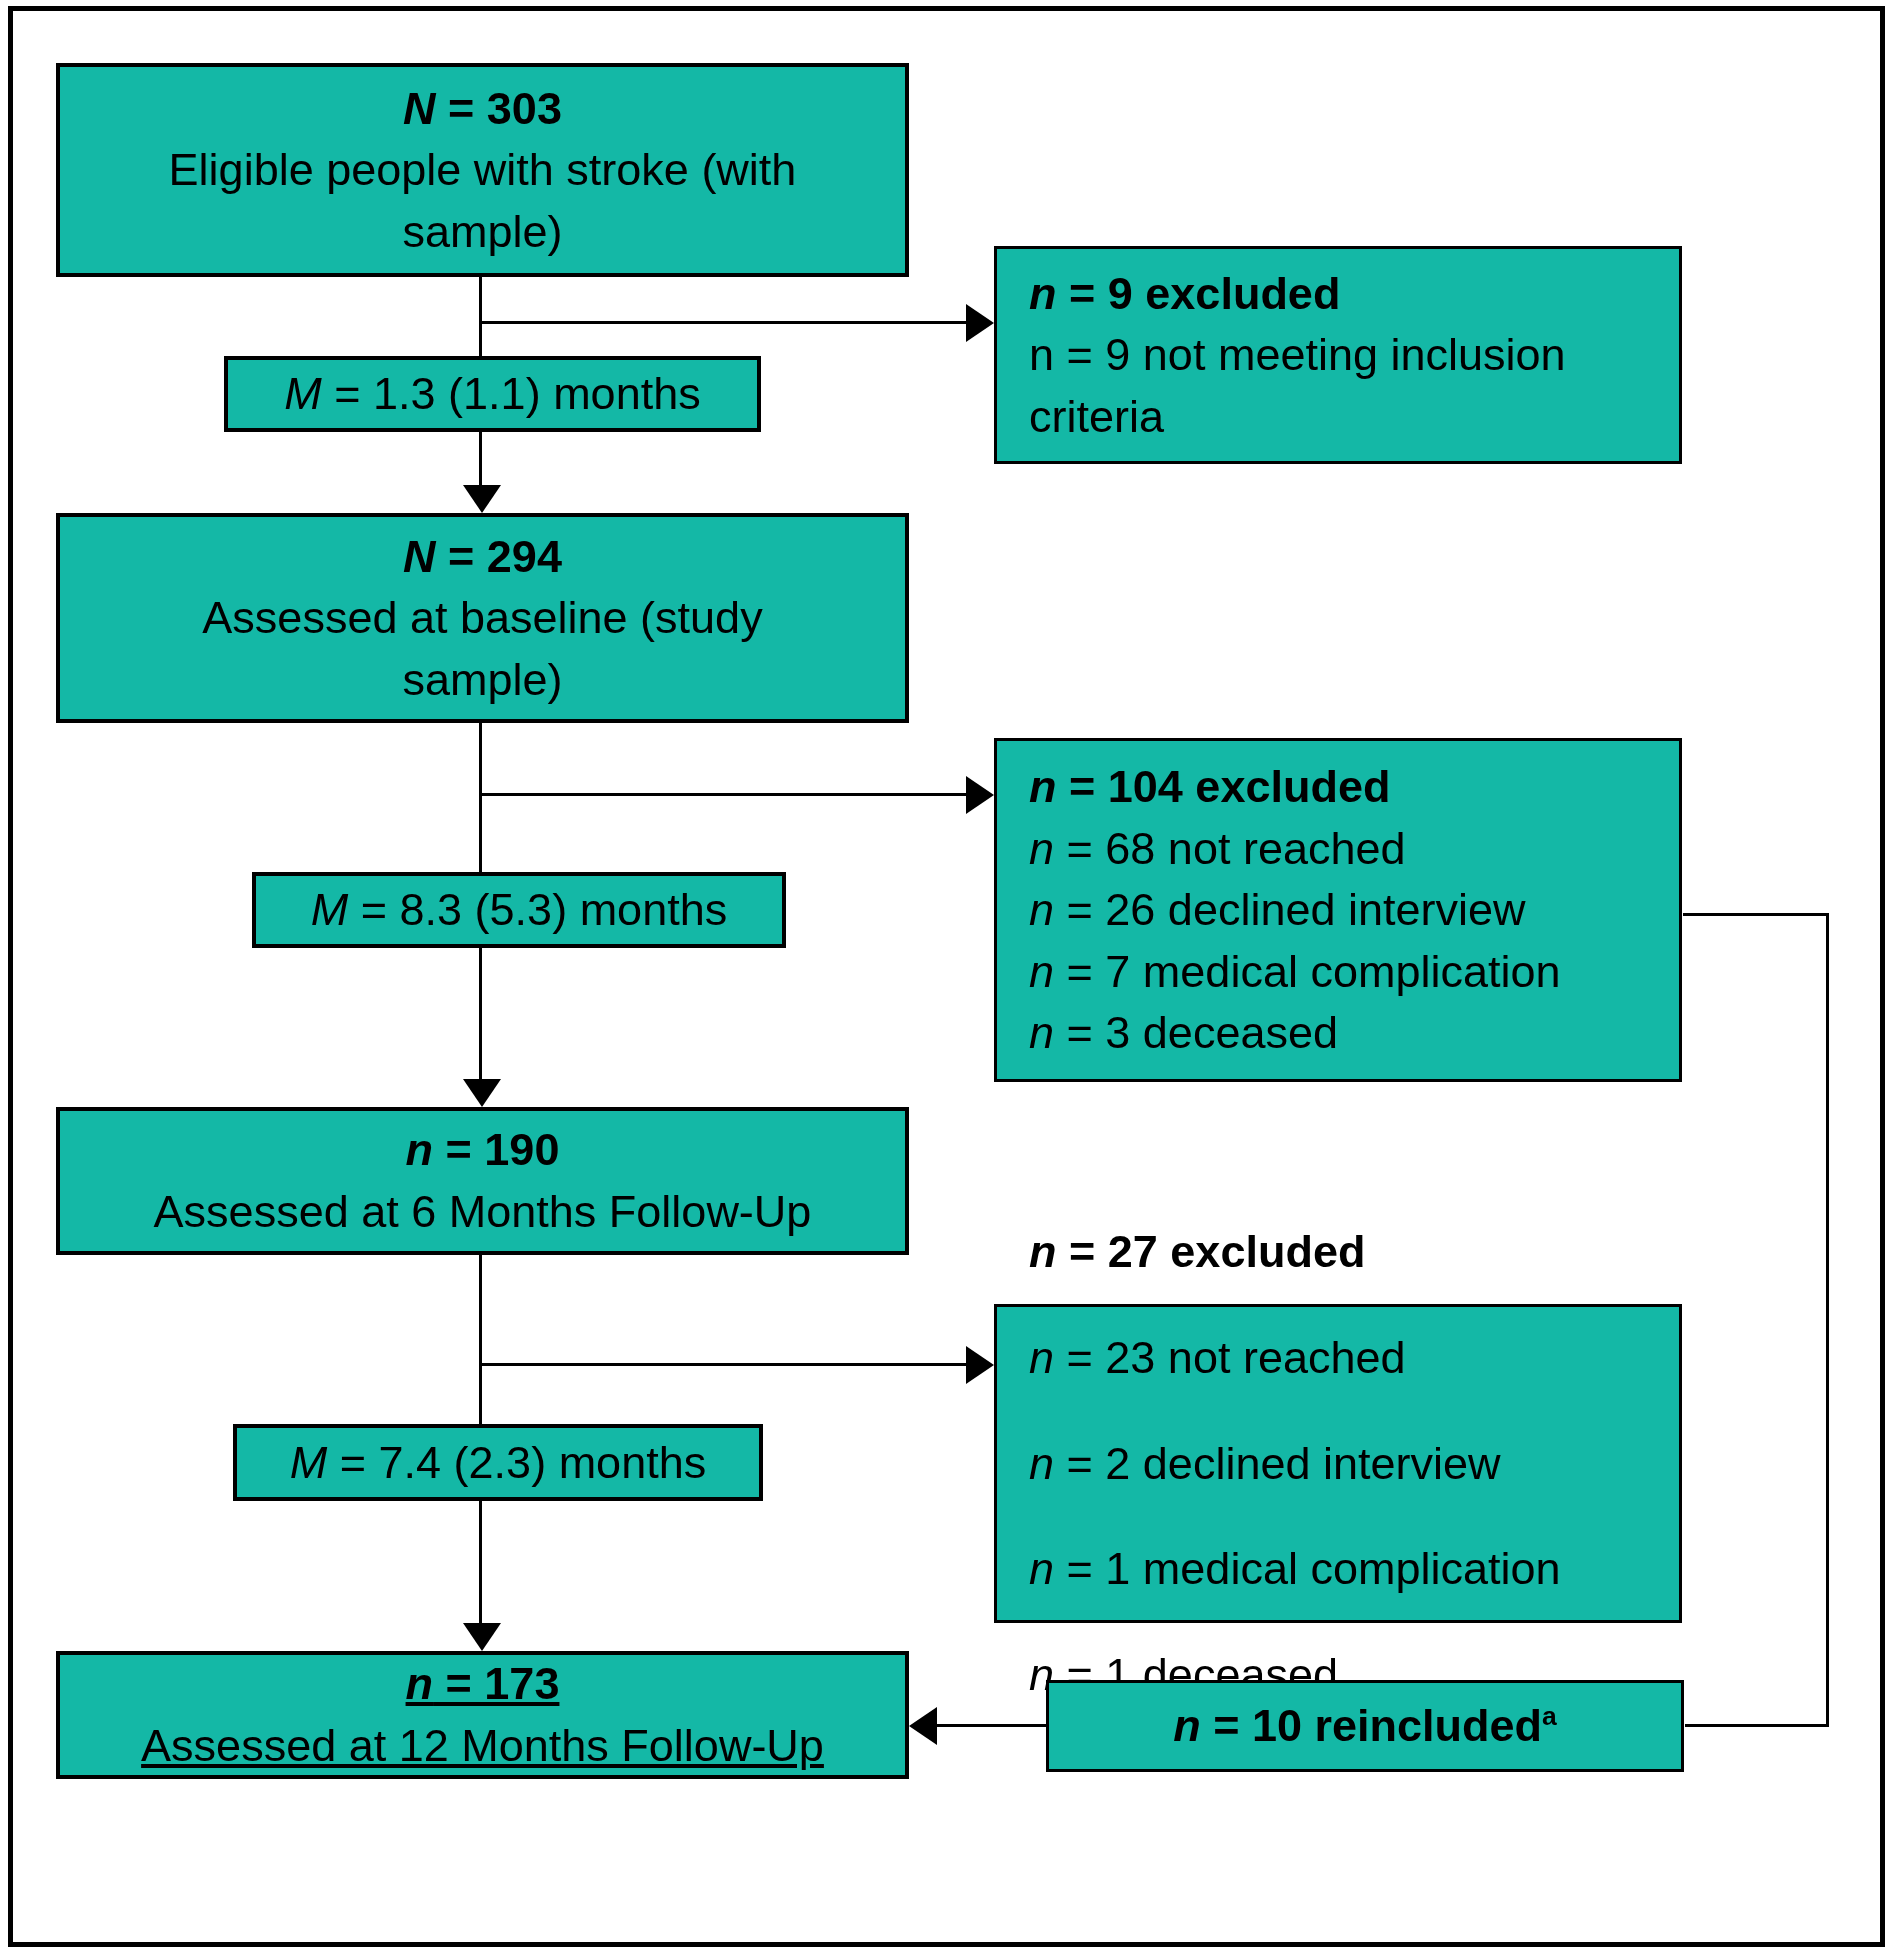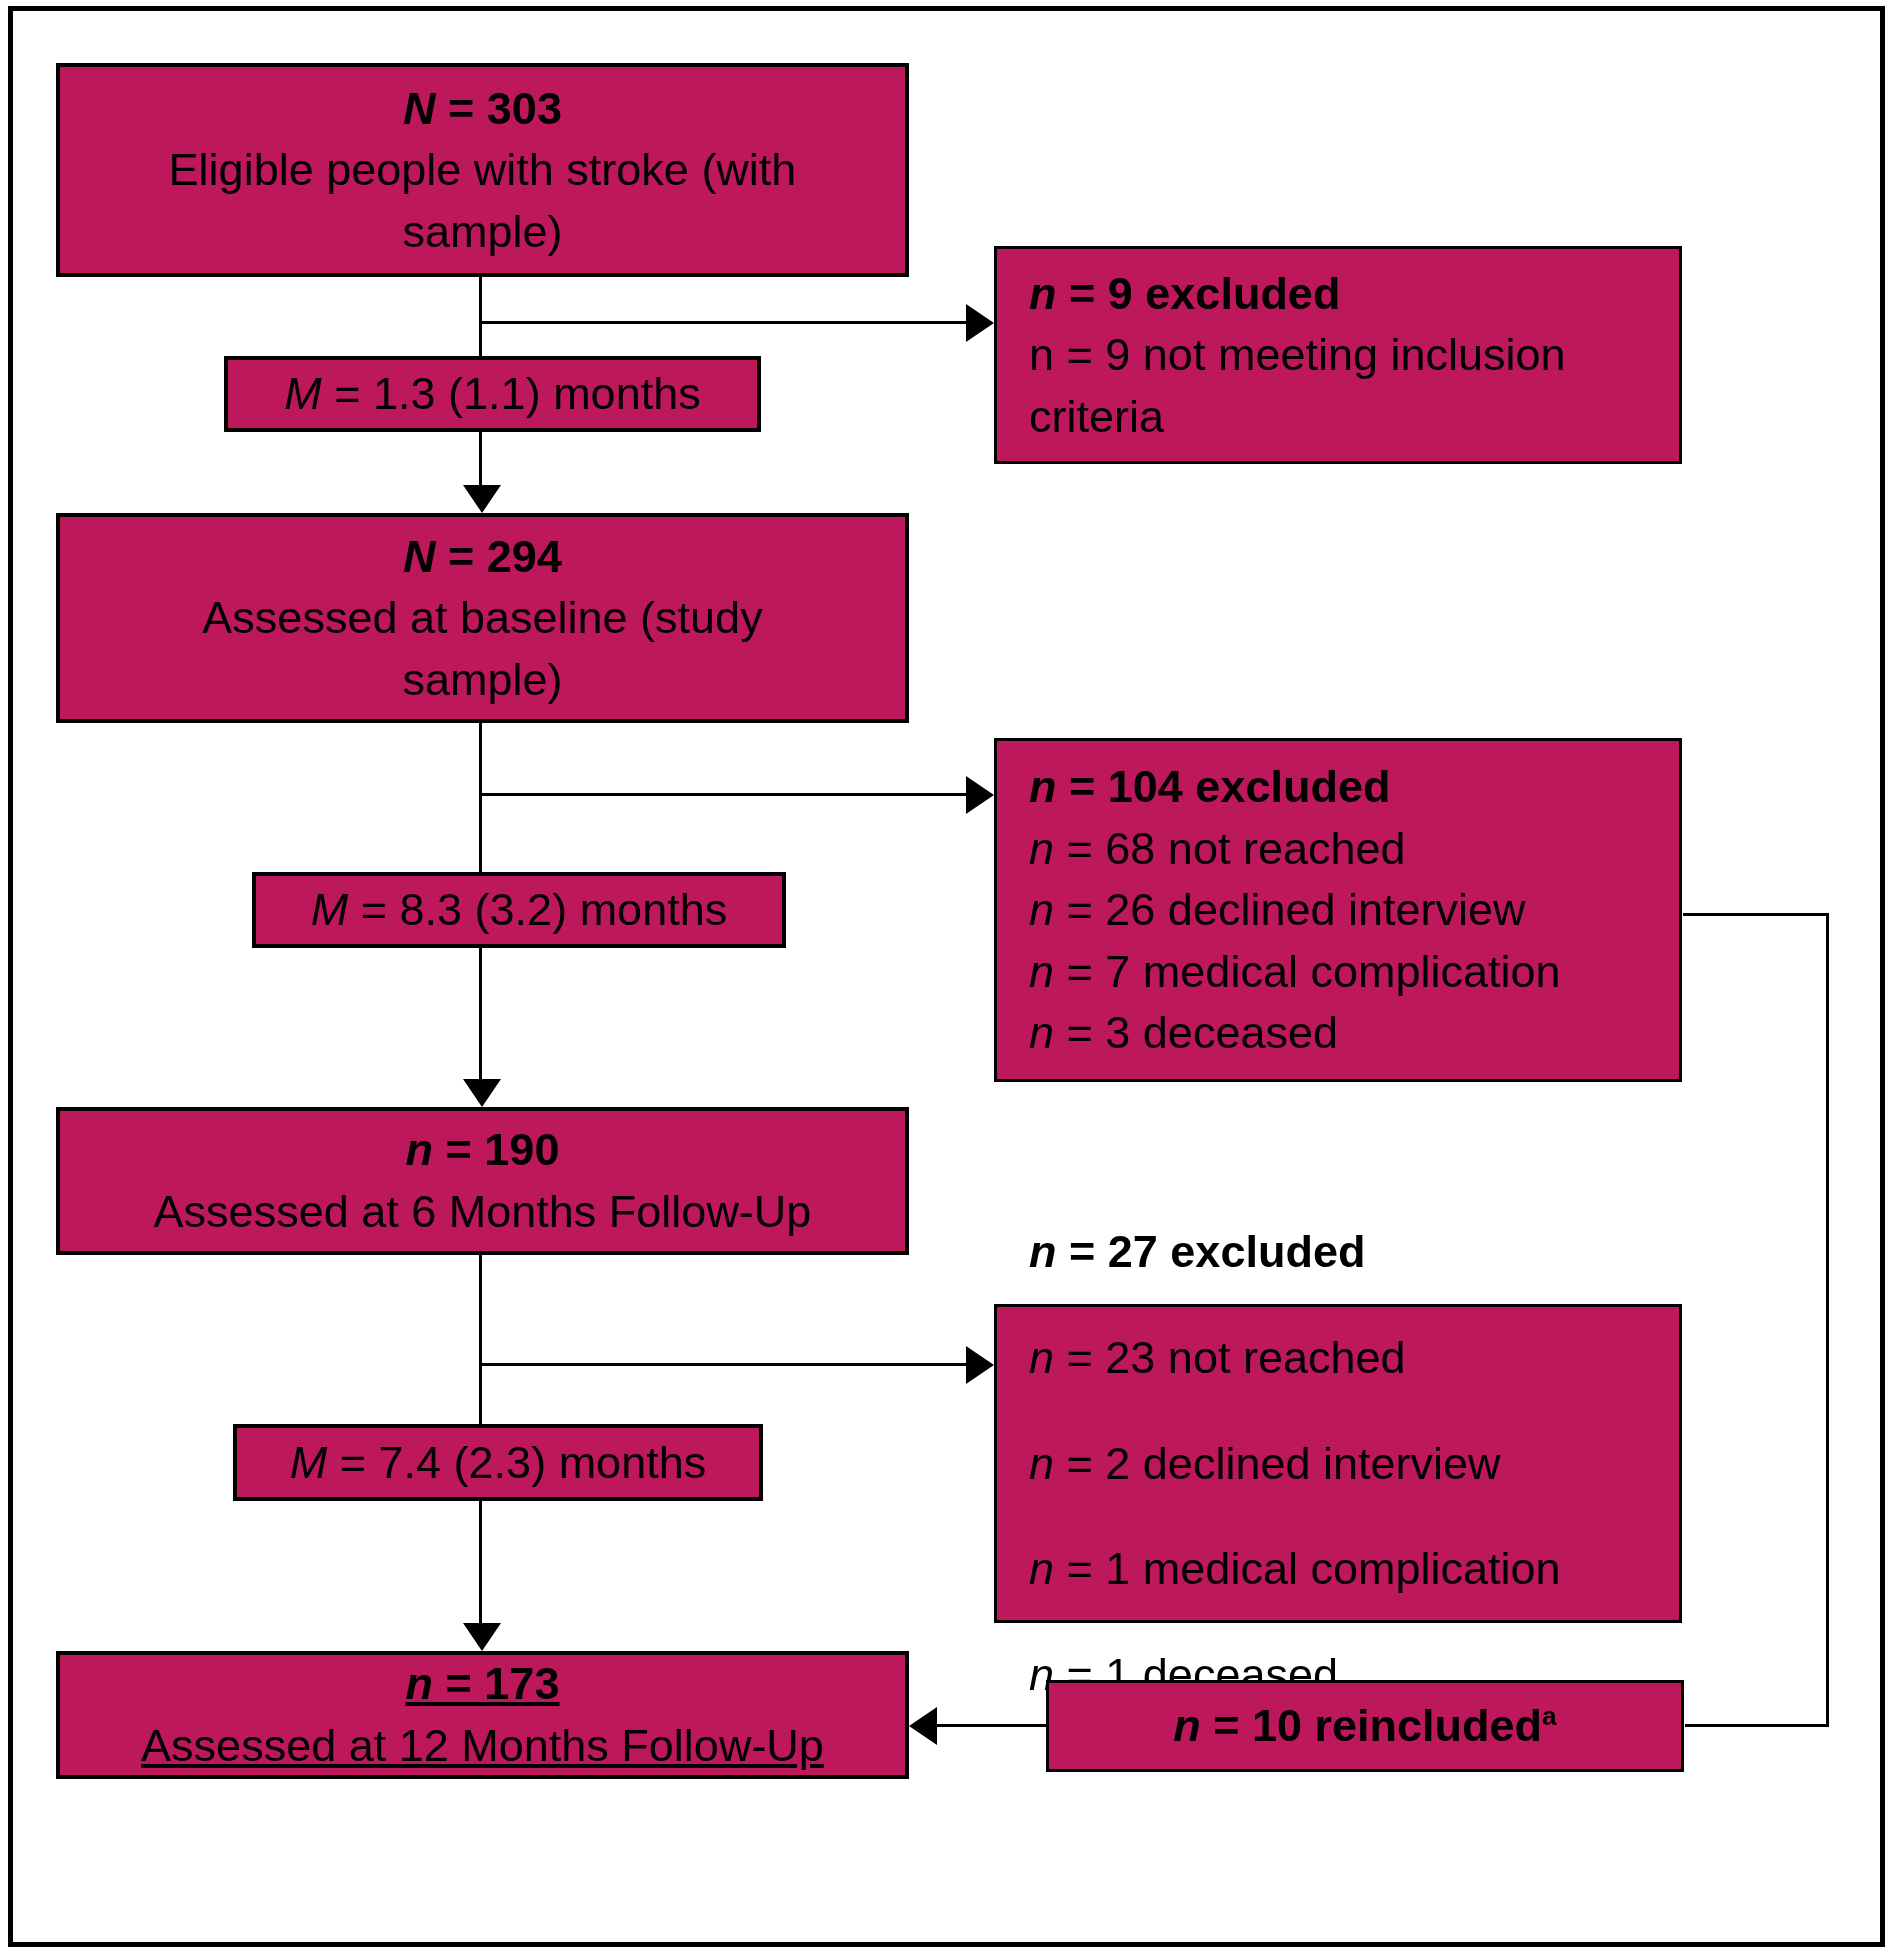--- a/index.html
+++ b/index.html
@@ -14,21 +14,21 @@
   .outer-border{
     position:absolute;
     left:7.7px; top:6px;
     width:1877px; height:1941px;
     border:5.6px solid #000000;
     box-sizing:border-box;
     background:transparent;
   }
   .box{
     position:absolute;
-    background:#be185d;
+    background:#14b8a6;
     border:4.3px solid #000000;
     box-sizing:border-box;
     display:flex;
     flex-direction:column;
     justify-content:center;
     font-size:45px;
     line-height:1.37;
     z-index:2;
   }
   .box.center{ text-align:center; }
@@ -83,21 +83,21 @@
     <div class="bline"><span class="var">M</span><span> = 1.3 (1.1) months</span></div>
   </div>
 
   <div class="box center" style="left:56px; top:513px; width:853px; height:210px;">
     <div class="bline bold"><span class="var">N</span><span> = 294</span></div>
     <div class="bline">Assessed at baseline (study</div>
     <div class="bline">sample)</div>
   </div>
 
   <div class="box center" style="left:252px; top:872px; width:534px; height:76px;">
-    <div class="bline"><span class="var">M</span><span> = 8.3 (3.2) months</span></div>
+    <div class="bline"><span class="var">M</span><span> = 8.3 (5.3) months</span></div>
   </div>
 
   <div class="box center" style="left:56px; top:1107px; width:853px; height:148px;">
     <div class="bline bold"><span class="var">n</span><span> = 190</span></div>
     <div class="bline">Assessed at 6 Months Follow-Up</div>
   </div>
 
   <div class="box center" style="left:233px; top:1424px; width:530px; height:77px;">
     <div class="bline"><span class="var">M</span><span> = 7.4 (2.3) months</span></div>
   </div>

